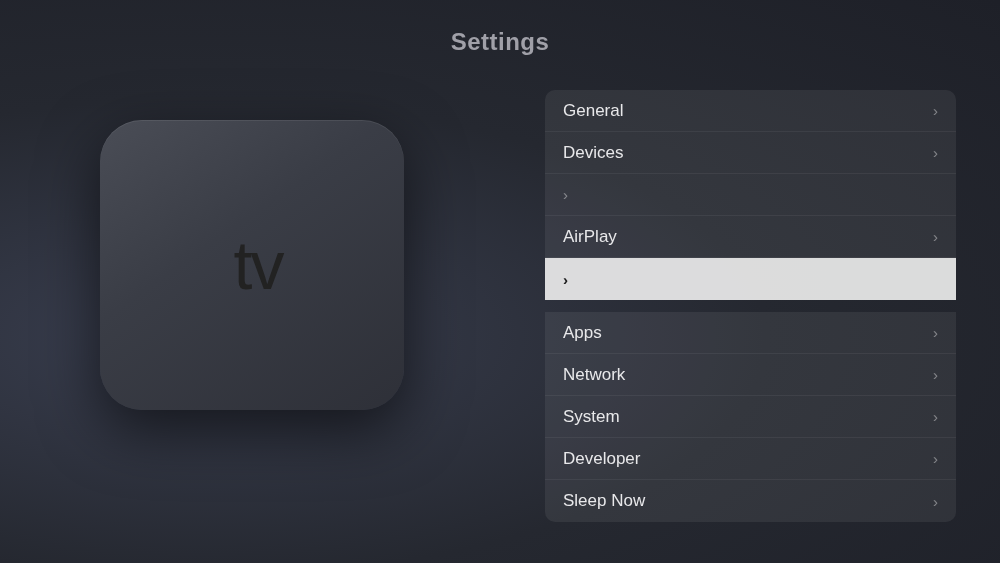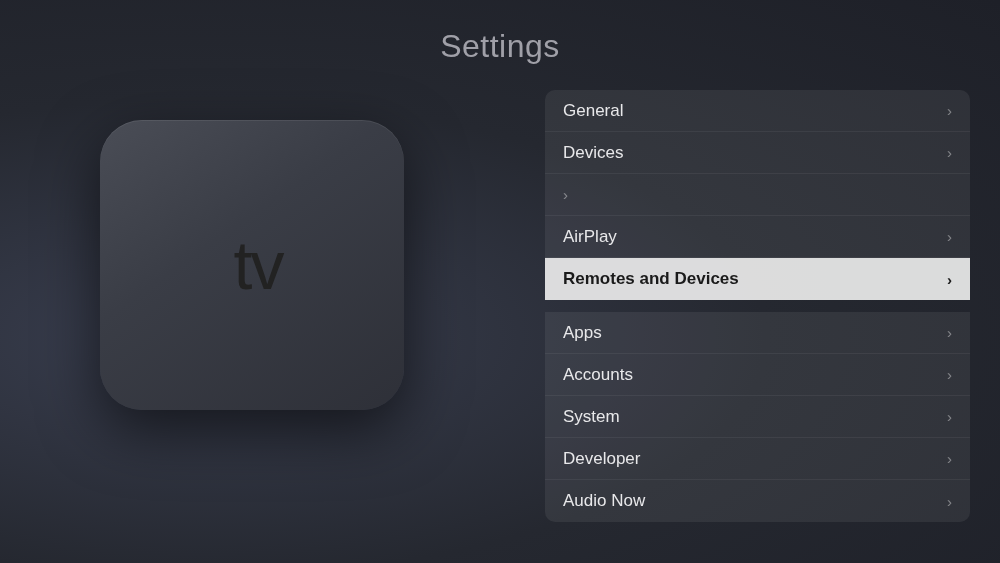--- a/index.html
+++ b/index.html
@@ -18,22 +18,22 @@
       inset: 0;
       background: radial-gradient(ellipse at 20% 60%, #3a3f50 0%, #252830 50%, #1e2028 100%);
     }
 
     .page-title {
       position: absolute;
       top: 28px;
       left: 0; right: 0;
       text-align: center;
       color: #a0a0a8;
-      font-size: 32px;
-      font-weight: 400;
+      font-size: 24px;
+      font-weight: 700;
       letter-spacing: 0.5px;
     }
 
     
     .device-container {
       position: absolute;
       left: 100px;
       top: 120px;
       width: 290px;
       height: 290px;
@@ -69,21 +69,21 @@
       color: #222;
       letter-spacing: -2px;
       font-family: -apple-system, BlinkMacSystemFont, 'Helvetica Neue', sans-serif;
     }
 
     
     .settings-list {
       position: absolute;
       top: 90px;
       left: 545px;
-      right: 30px;
+      right: 44px;
       display: flex;
       flex-direction: column;
     }
 
     .settings-item {
       display: flex;
       align-items: center;
       justify-content: space-between;
       padding: 0 18px;
       height: 42px;
@@ -165,36 +165,35 @@
       <span class="chevron">›</span>
     </div>
     <div class="settings-item normal">
       <span class="chevron">›</span>
     </div>
     <div class="settings-item normal">
       <span class="item-label">AirPlay</span>
       <span class="chevron">›</span>
     </div>
     <div class="settings-item selected">
-      <span class="item-label">Remotes and Devices</span>
       <span class="chevron">›</span>
     </div>
     <div class="settings-item normal">
       <span class="item-label">Apps</span>
       <span class="chevron">›</span>
     </div>
     <div class="settings-item normal">
-      <span class="item-label">Accounts</span>
+      <span class="item-label">Network</span>
       <span class="chevron">›</span>
     </div>
     <div class="settings-item normal">
       <span class="item-label">System</span>
       <span class="chevron">›</span>
     </div>
     <div class="settings-item normal">
       <span class="item-label">Developer</span>
       <span class="chevron">›</span>
     </div>
     <div class="settings-item normal">
-      <span class="item-label">Audio Now</span>
+      <span class="item-label">Sleep Now</span>
       <span class="chevron">›</span>
     </div>
   </div>
 
 </body></html>

